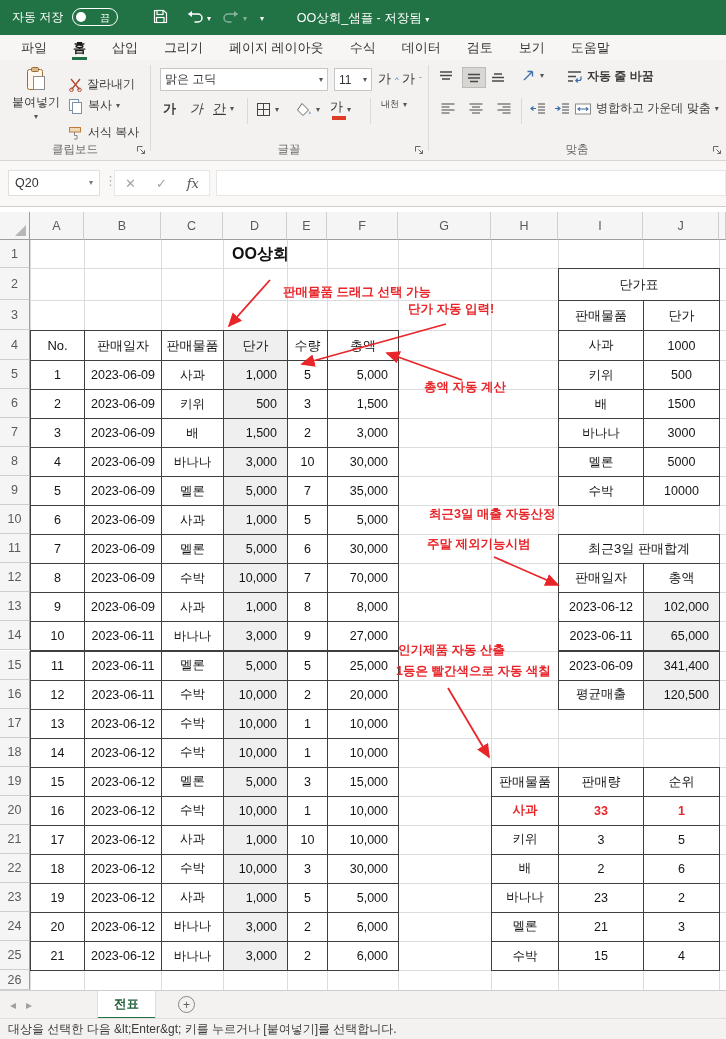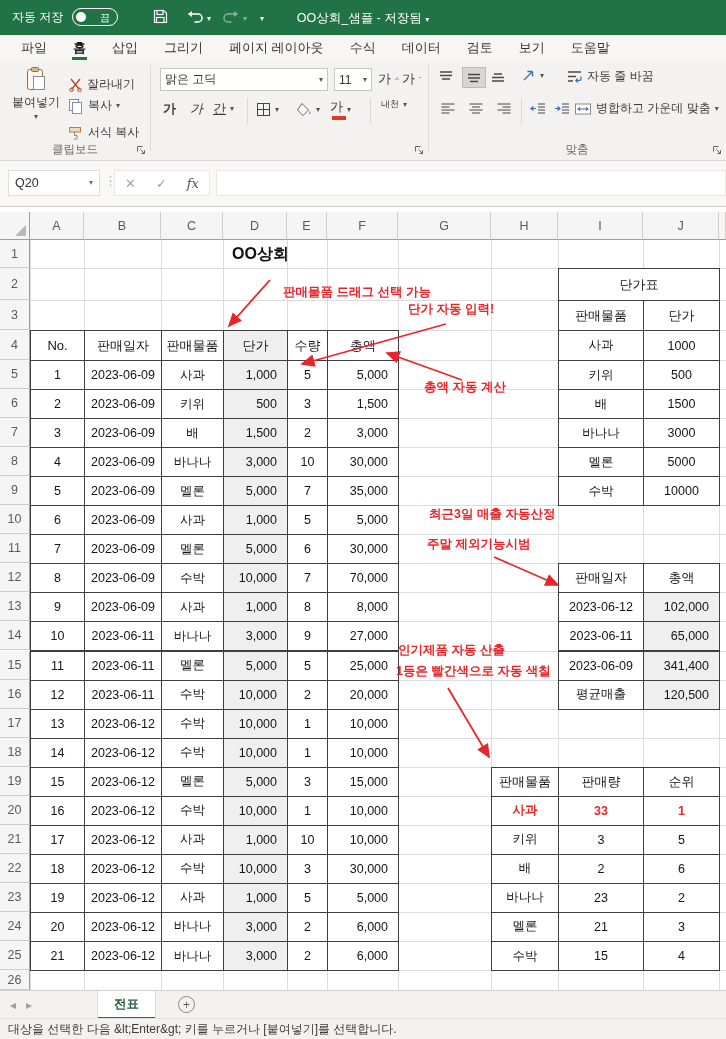--- a/index.html
+++ b/index.html
@@ -202,20 +202,21 @@
         <span>가</span>
         <span class="colorbar"></span>
       </span>
       <span class="chev" style="color:#555">▾</span>
     </div>
     <div class="rsep" style="left:370px;top:38px;height:26px;"></div>
     <div class="rbtn" style="left:381px;top:40px;">
       <span style="font-size:9px;color:#3b3a39;line-height:1;">내천</span>
       <span class="chev" style="color:#555">▾</span>
     </div>
+    <div class="glabel" style="left:150px;width:278px;">글꼴</div>
     <svg class="launcher" style="left:414px" width="10" height="10">
       <path d="M1.5 1.5 v5 M1.5 1.5 h5 M4.5 4.5 l4 4 M8.5 8.5 v-3.2 M8.5 8.5 h-3.2" stroke="#666" fill="none"></path>
     </svg>
     <div class="rsep" style="left:428px"></div>
 
     <div class="rbtn" style="left:438px;top:10px;">
       <svg width="16" height="13">
           <path d="M2 2 h12 M2 5.5 h12 M4 9 h8" stroke="#494949" stroke-width="1.3"></path>
         </svg>
     </div>
@@ -228,21 +229,21 @@
       <svg width="16" height="13">
           <path d="M4 4 h8 M2 7.5 h12 M2 11 h12" stroke="#494949" stroke-width="1.3"></path>
         </svg>
     </div>
     <div class="rbtn" style="left:521px;top:8px;">
       <svg width="15" height="15">
         <path d="M3 12 L11.5 3.5 M11.5 3.5 h-5 M11.5 3.5 v5" stroke="#3d6da8" fill="none" stroke-width="1.3"></path>
       </svg>
       <span class="chev" style="color:#555">▾</span>
     </div>
-    <div class="rbtn" style="left:566px;top:8px;">
+    <div class="rbtn" style="left:566px;top:8px;font-weight:bold;">
       <svg width="17" height="15">
         <path d="M2 3 h13 M2 7.5 h8 M2 12 h5" stroke="#494949" stroke-width="1.3" fill="none"></path>
         <path d="M15 7.5 v2 a2 2 0 0 1 -2 2 h-2.5 M11.8 9.5 l-2 2 2 2" stroke="#3d6da8" fill="none" stroke-width="1.2"></path>
       </svg>
       <span>자동 줄 바꿈</span>
     </div>
     <div class="rbtn" style="left:440px;top:42px;">
       <svg width="16" height="13">
           <path d="M1.5 2 h13 M1.5 5 h8 M1.5 8 h13 M1.5 11 h8" stroke="#494949" stroke-width="1.2"></path>
         </svg>
@@ -526,20 +527,21 @@
       <div class="tcell" style="left: 558px; top: 148px; width: 86px; height: 30.05px;">키위</div>
       <div class="tcell" style="left: 643px; top: 148px; width: 77px; height: 30.05px;">500</div>
       <div class="tcell" style="left: 558px; top: 177.05px; width: 86px; height: 30.05px;">배</div>
       <div class="tcell" style="left: 643px; top: 177.05px; width: 77px; height: 30.05px;">1500</div>
       <div class="tcell" style="left: 558px; top: 206.1px; width: 86px; height: 30.05px;">바나나</div>
       <div class="tcell" style="left: 643px; top: 206.1px; width: 77px; height: 30.05px;">3000</div>
       <div class="tcell" style="left: 558px; top: 235.15px; width: 86px; height: 30.05px;">멜론</div>
       <div class="tcell" style="left: 643px; top: 235.15px; width: 77px; height: 30.05px;">5000</div>
       <div class="tcell" style="left: 558px; top: 264.2px; width: 86px; height: 30.05px;">수박</div>
       <div class="tcell" style="left: 643px; top: 264.2px; width: 77px; height: 30.05px;">10000</div>
+      <div class="tcell thdr" style="left: 558px; top: 322.3px; width: 162px; height: 30.05px;">최근3일 판매합계</div>
       <div class="tcell thdr" style="left: 558px; top: 351.35px; width: 86px; height: 30.05px;">판매일자</div>
       <div class="tcell thdr" style="left: 643px; top: 351.35px; width: 77px; height: 30.05px;">총액</div>
       <div class="tcell" style="left: 558px; top: 380.4px; width: 86px; height: 30.05px;">2023-06-12</div>
       <div class="tcell r shade" style="left: 643px; top: 380.4px; width: 77px; height: 30.05px;">102,000</div>
       <div class="tcell" style="left: 558px; top: 409.45px; width: 86px; height: 30.05px;">2023-06-11</div>
       <div class="tcell r shade" style="left: 643px; top: 409.45px; width: 77px; height: 30.05px;">65,000</div>
       <div class="tcell" style="left: 558px; top: 438.5px; width: 86px; height: 30.05px;">2023-06-09</div>
       <div class="tcell r shade" style="left: 643px; top: 438.5px; width: 77px; height: 30.05px;">341,400</div>
       <div class="tcell" style="left: 558px; top: 467.55px; width: 86px; height: 30.05px;">평균매출</div>
       <div class="tcell r shade" style="left: 643px; top: 467.55px; width: 77px; height: 30.05px;">120,500</div>

